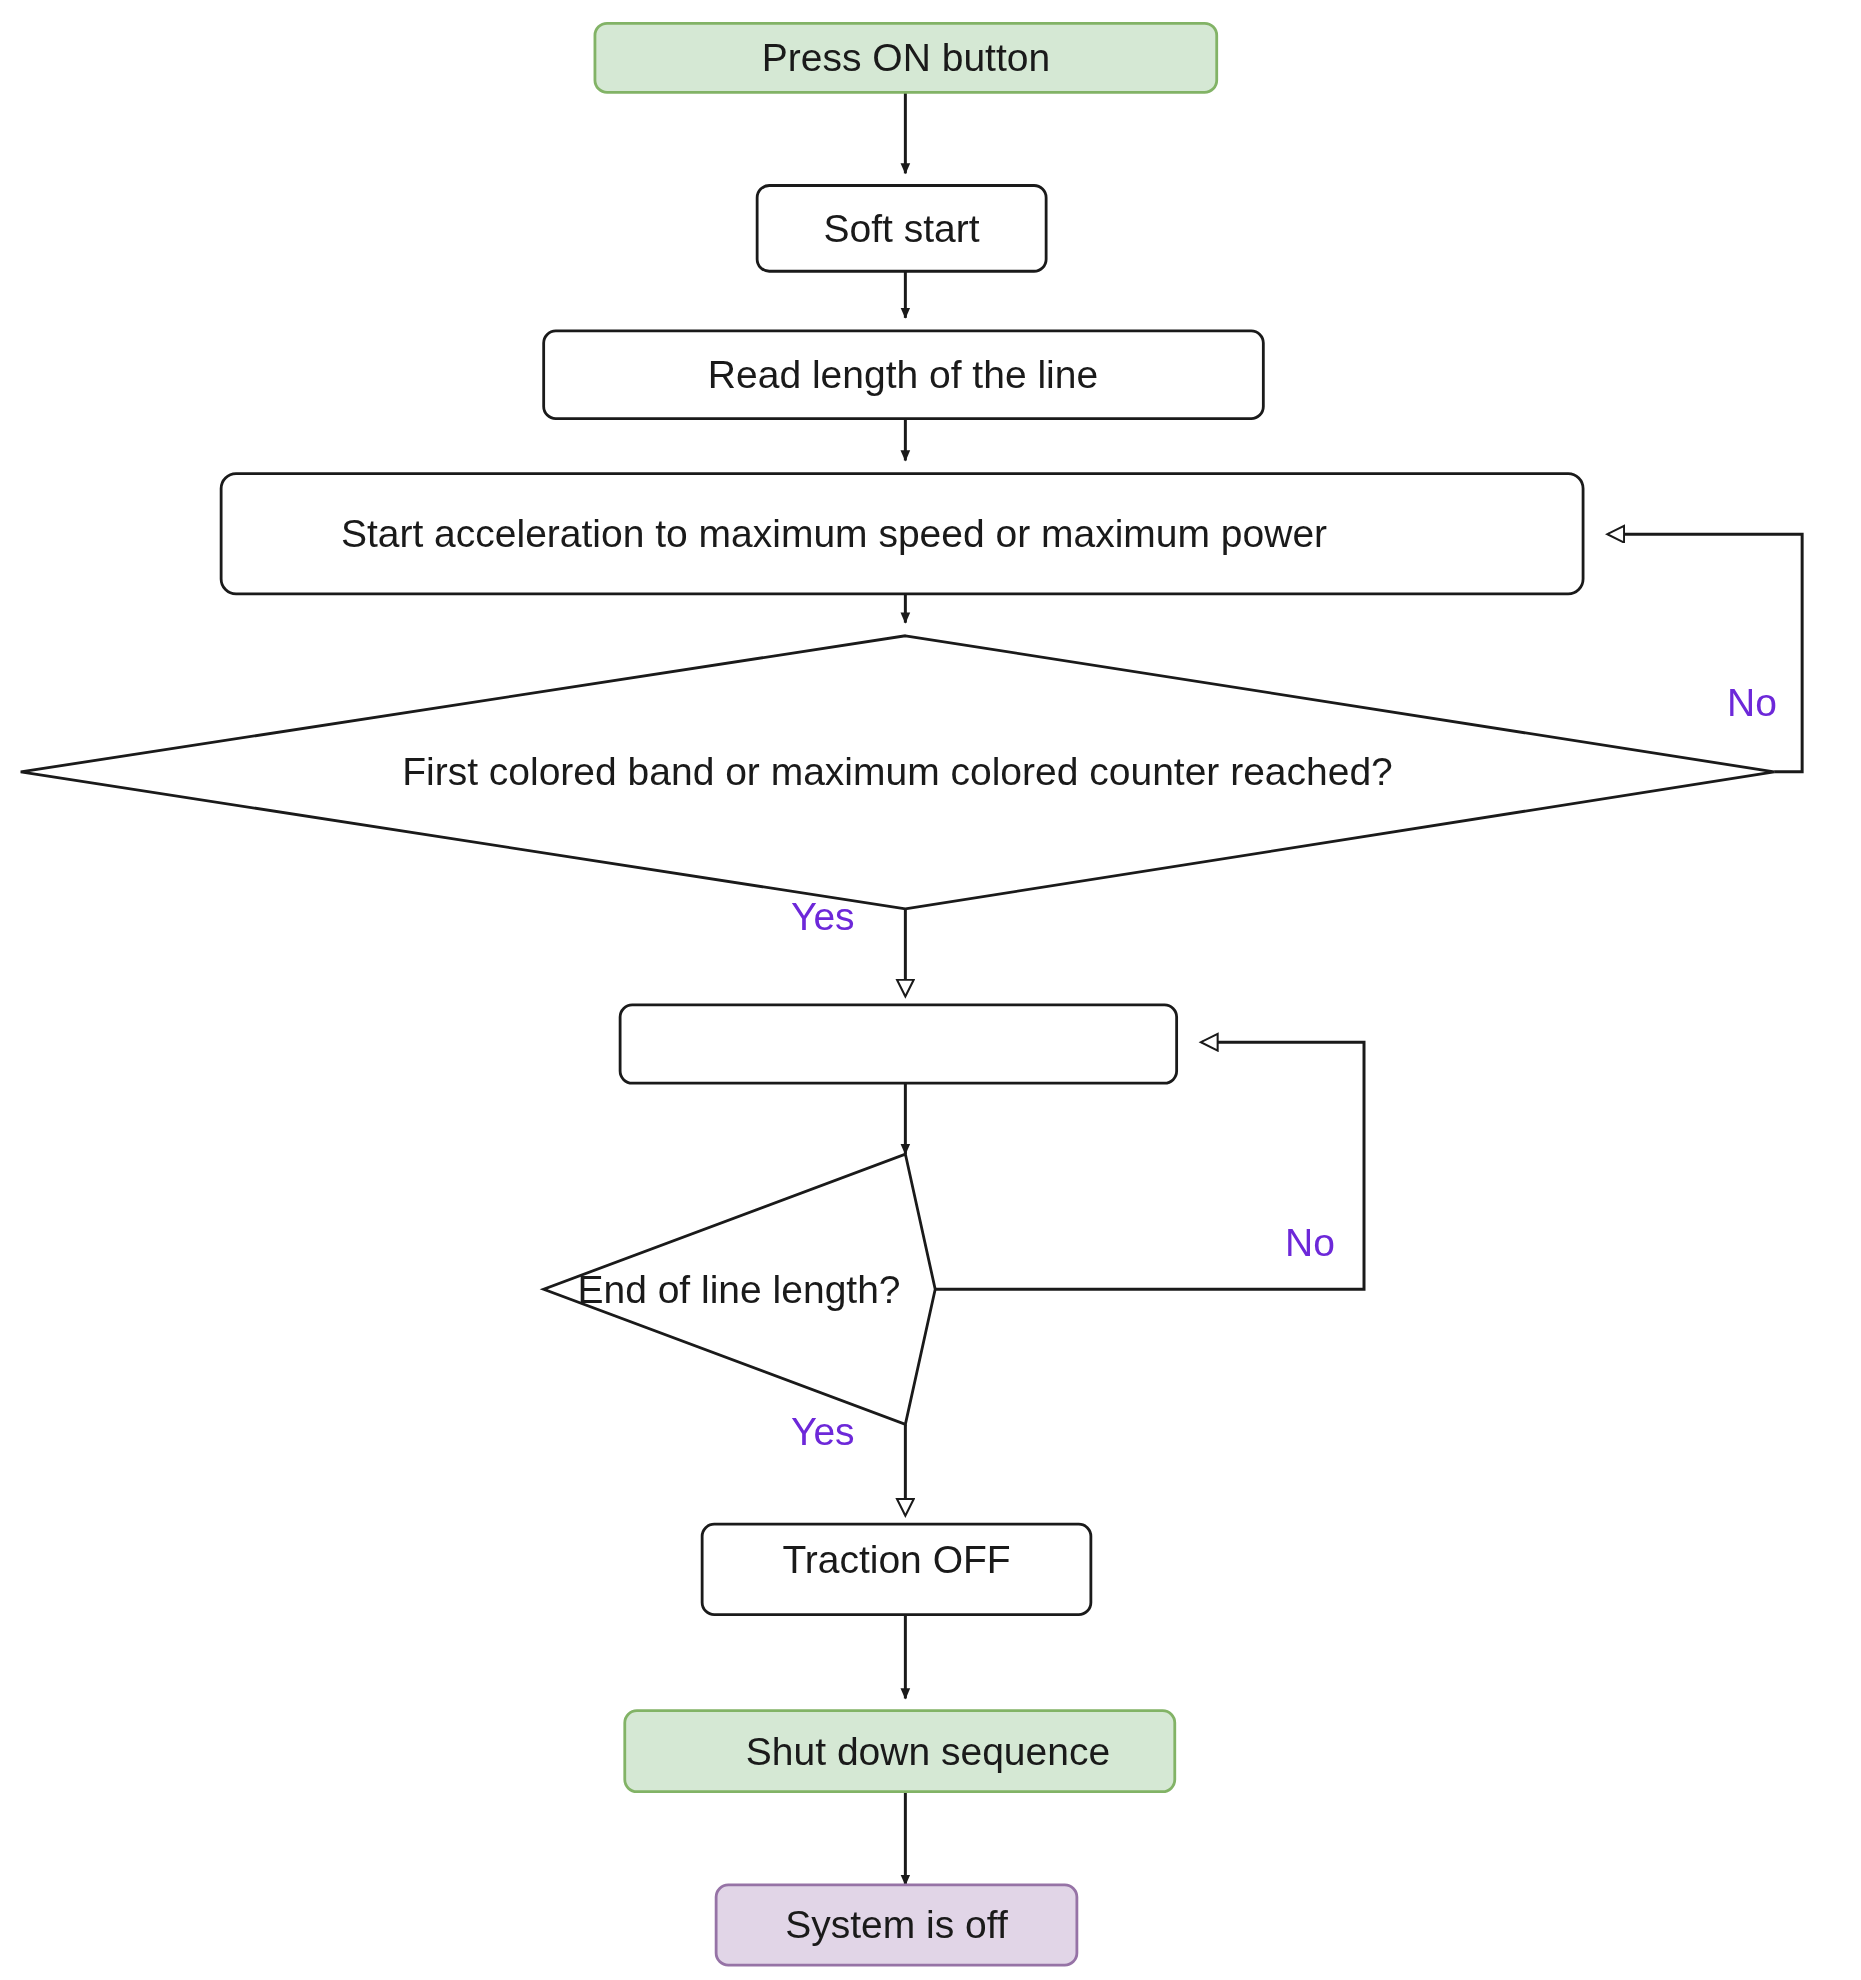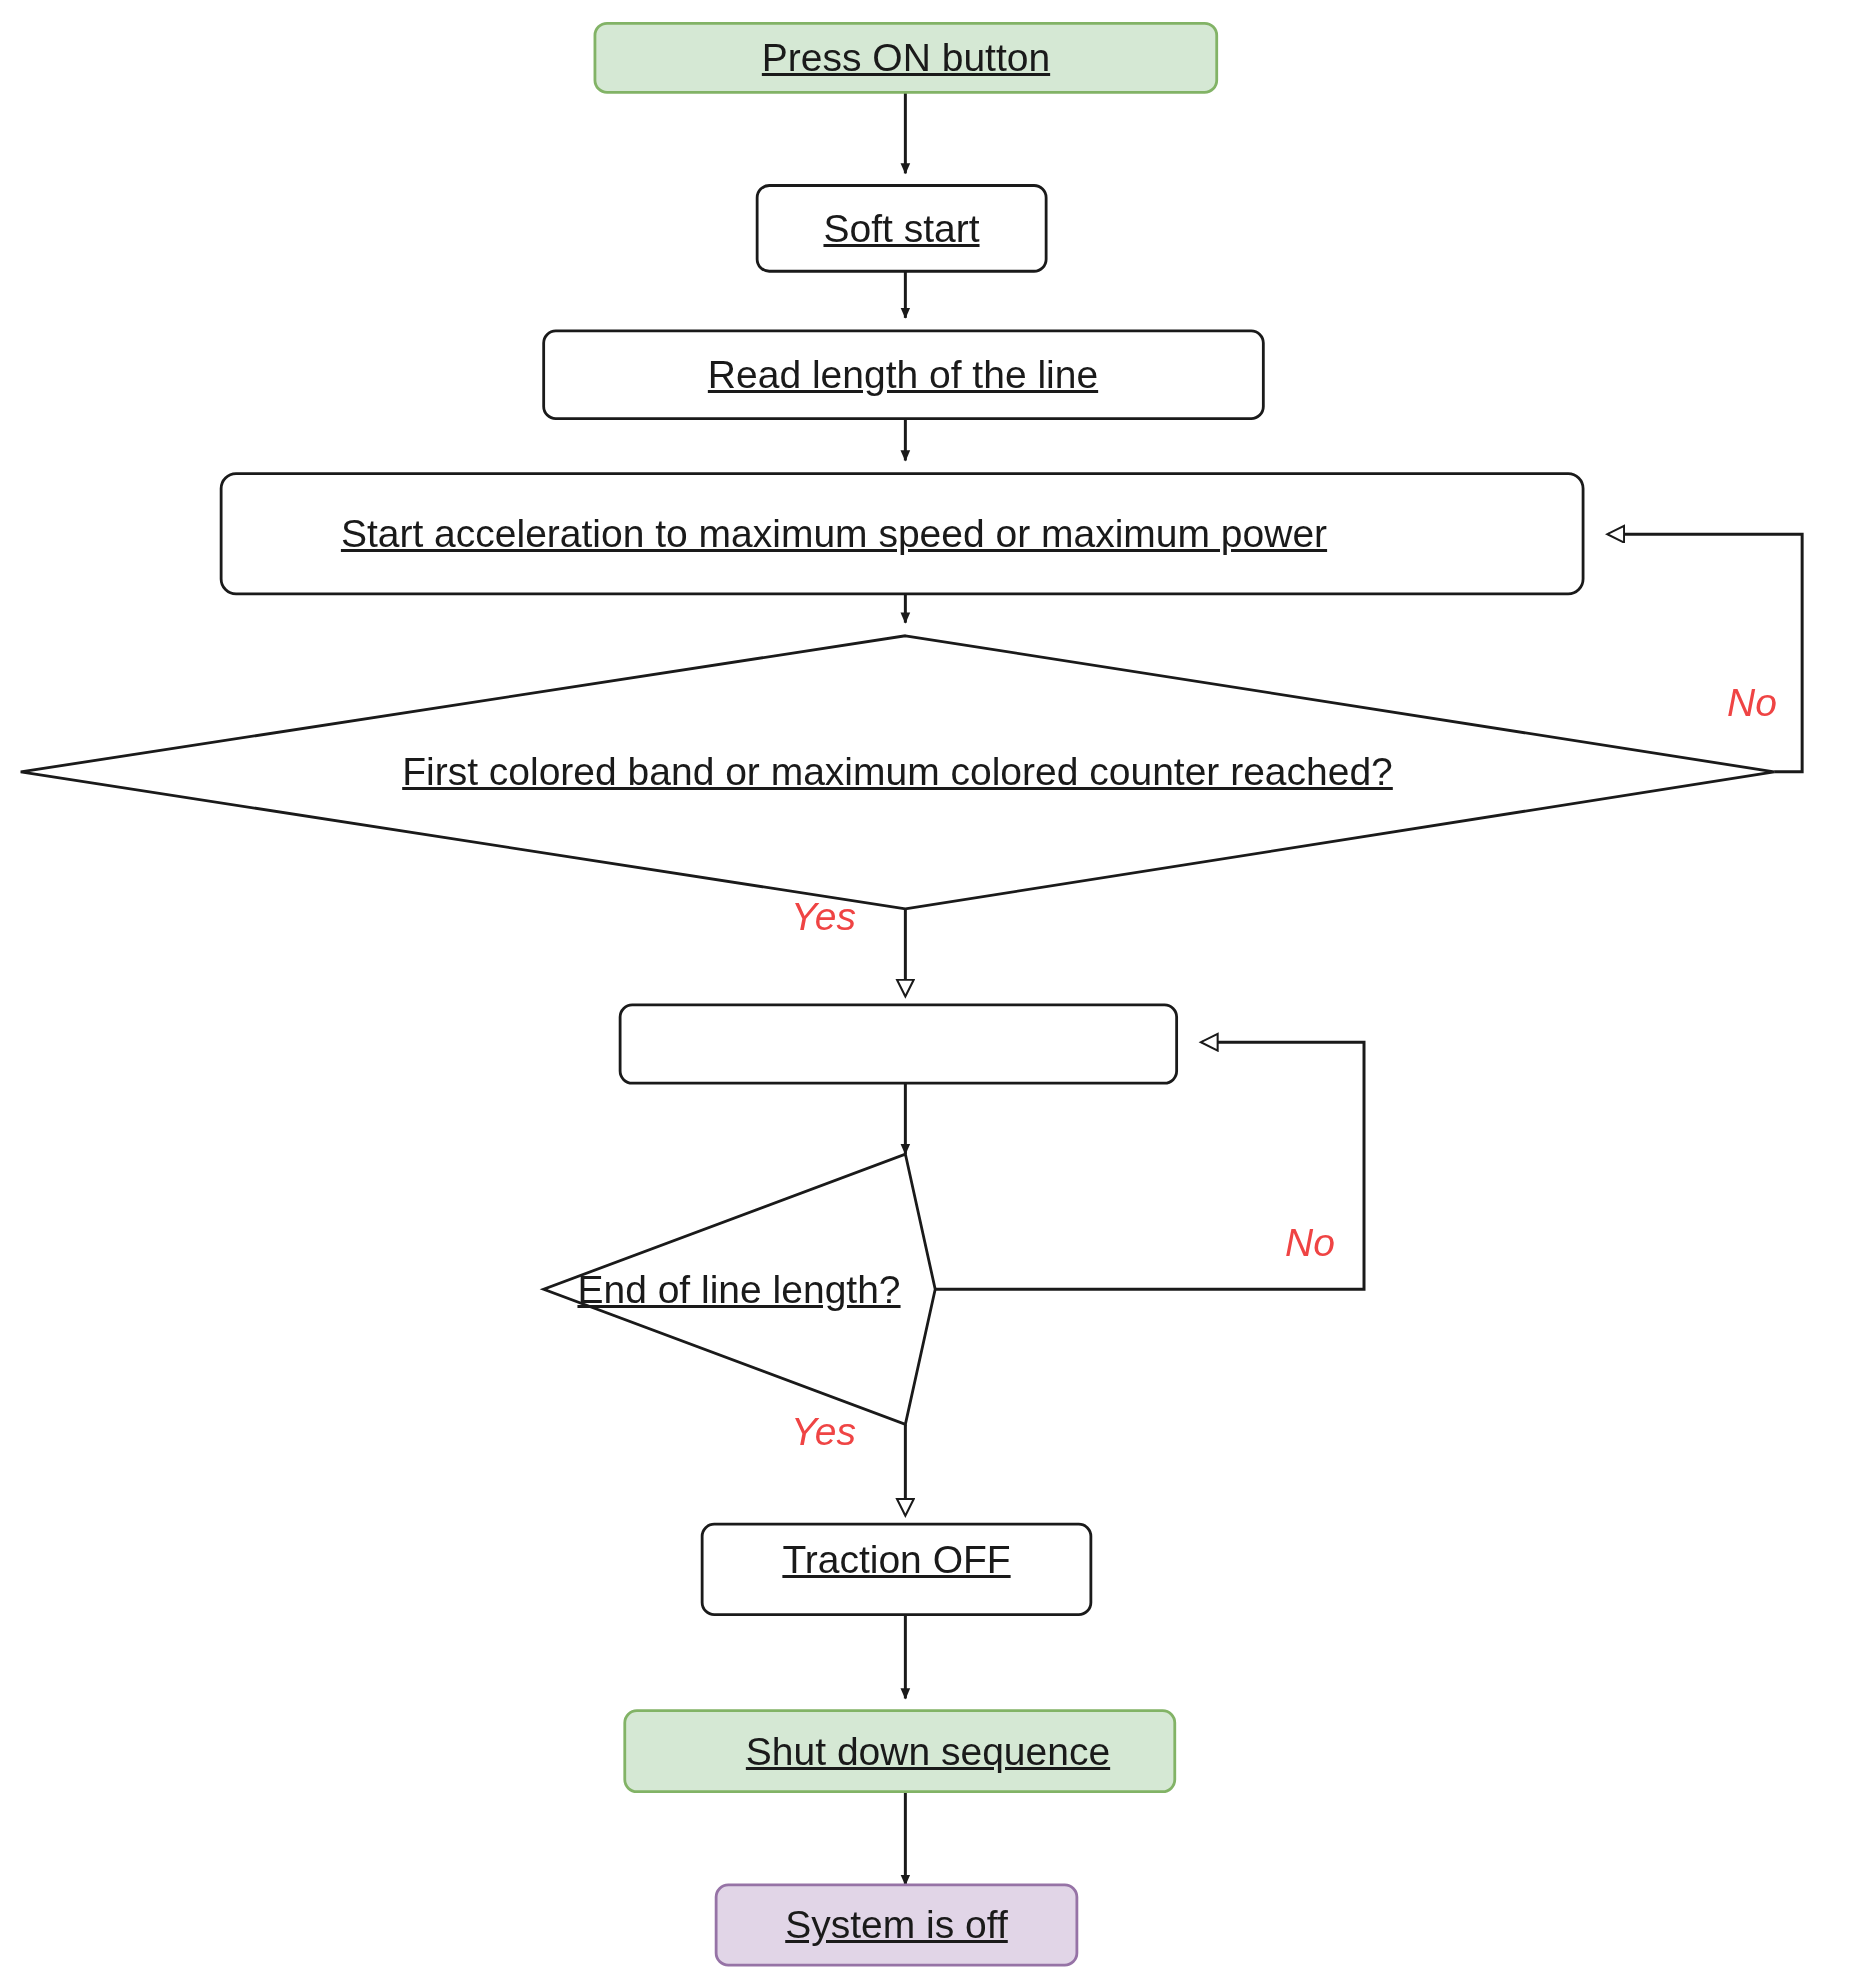--- a/index.html
+++ b/index.html
@@ -25,29 +25,27 @@
   .node-text {
     position: absolute;
     display: flex;
     align-items: center;
     justify-content: center;
     text-align: center;
     color: #1a1a1a;
     font-family: "Liberation Sans", sans-serif;
     white-space: nowrap;
     pointer-events: none;
-    text-decoration: underline;
   }
   .edge-label {
     position: absolute;
-    color: #ef4444;
+    color: #6d28d9;
     font-family: "Liberation Sans", sans-serif;
     white-space: nowrap;
     pointer-events: none;
-    font-style: italic;
   }
 </style>
 </head>
 <body>
 
 <div id="canvas">
 
   <svg class="layer" viewBox="0 0 1997 2124">
     <defs>
       <marker id="filledArrow" markerWidth="14" markerHeight="14" refX="11" refY="6" orient="auto" markerUnits="userSpaceOnUse">

